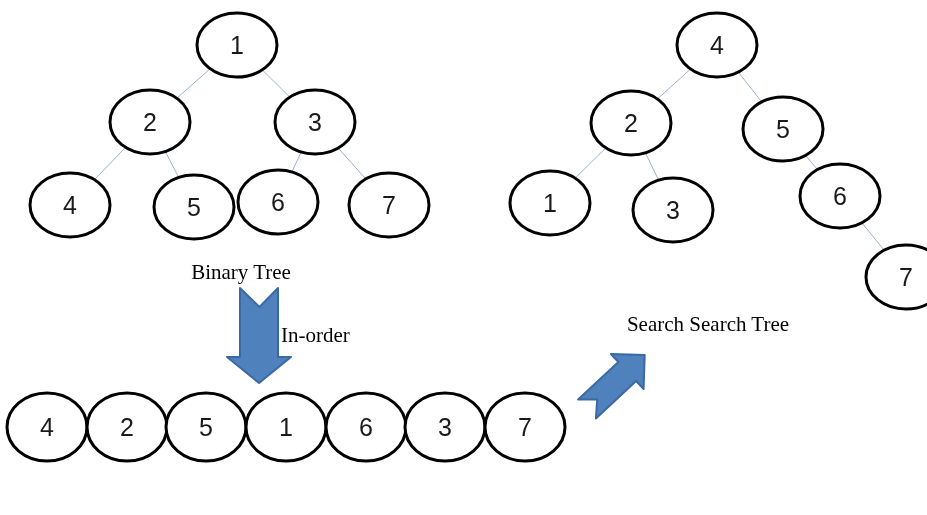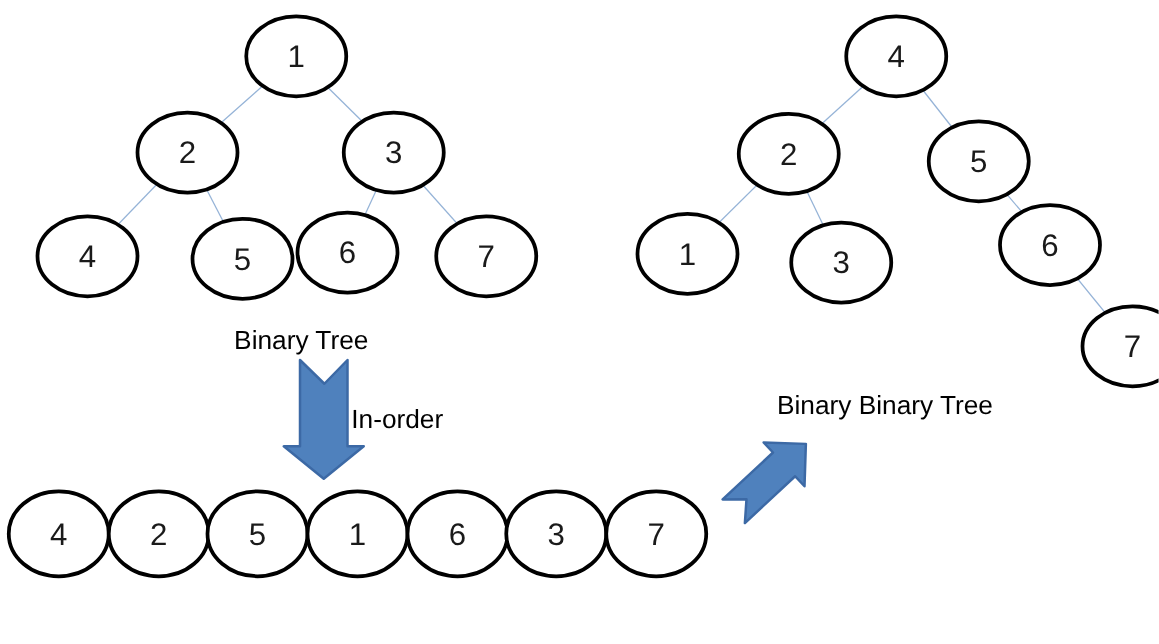--- a/index.html
+++ b/index.html
@@ -20,20 +20,21 @@
     left: 0;
     top: 0;
   }
   .label {
     position: absolute;
     font-size: 21px;
     color: #000000;
     text-align: center;
     white-space: nowrap;
     line-height: 1.1;
+    font-family: Liberation Serif, serif;
   }
   .label.left-align {
     text-align: right;
   }
   .node-text {
     font-family: "Liberation Sans", sans-serif;
     font-size: 25px;
   }
 </style>
 </head>
@@ -101,16 +102,16 @@
         <text x="525" y="427" dy="0.35em" text-anchor="middle" fill="#1a1a1a" class="node-text">7</text>
       </g>
     <polygon id="arrow-down" points="240,288 259.5,307 278,288 278,357 291,357 259,383 227,357 240,357" stroke-width="2" stroke-linejoin="round" fill="#4f81bd" stroke="#3c69a5"></polygon>
     <polygon id="arrow-ne" points="578.1,399.5 597.2,399.4 595.9,418.5 636.1,381 643.6,389 644.7,355.1 610.9,354 618.4,362" stroke-width="2" stroke-linejoin="round" fill="#4f81bd" stroke="#3c69a5"></polygon>
   </svg>
 
   <div class="label" style="left:121px; top:261px; width:240px;">Binary Tree</div>
 
   <div class="label left-align" style="left:281px; top:324px;">In-order</div>
 
-  <div class="label" style="left:558px; top:313px; width:300px;">Binary Binary Tree</div>
+  <div class="label" style="left:558px; top:313px; width:300px;">Search Search Tree</div>
 
 
 </div>
 
 </body></html>

